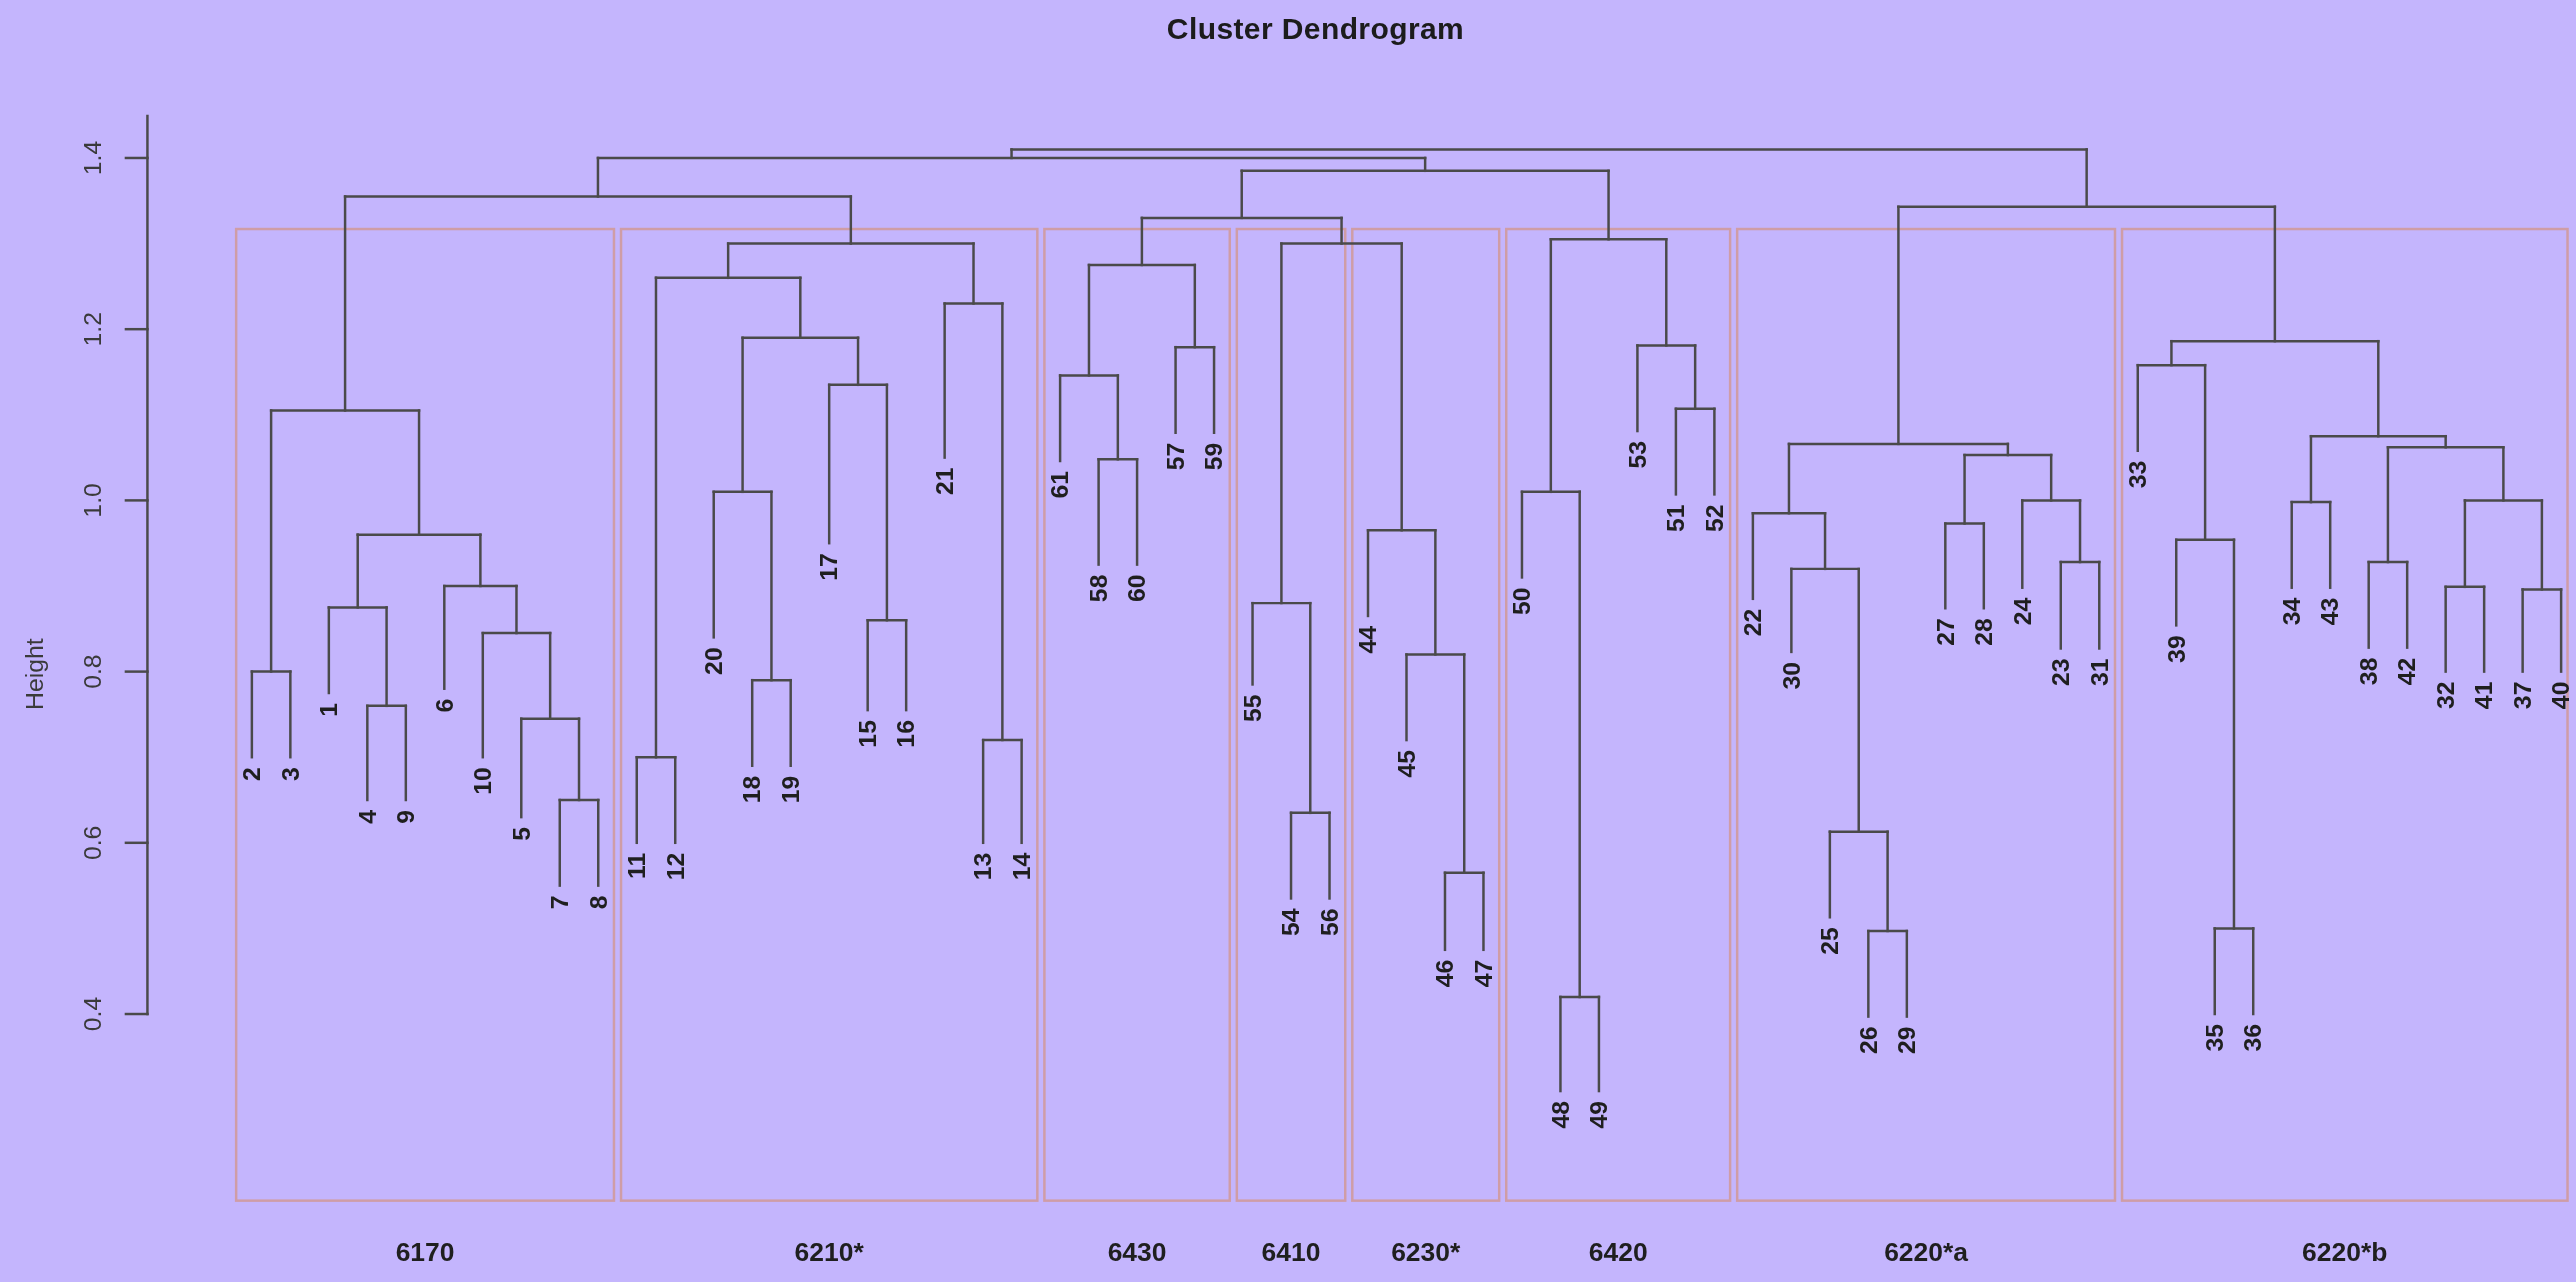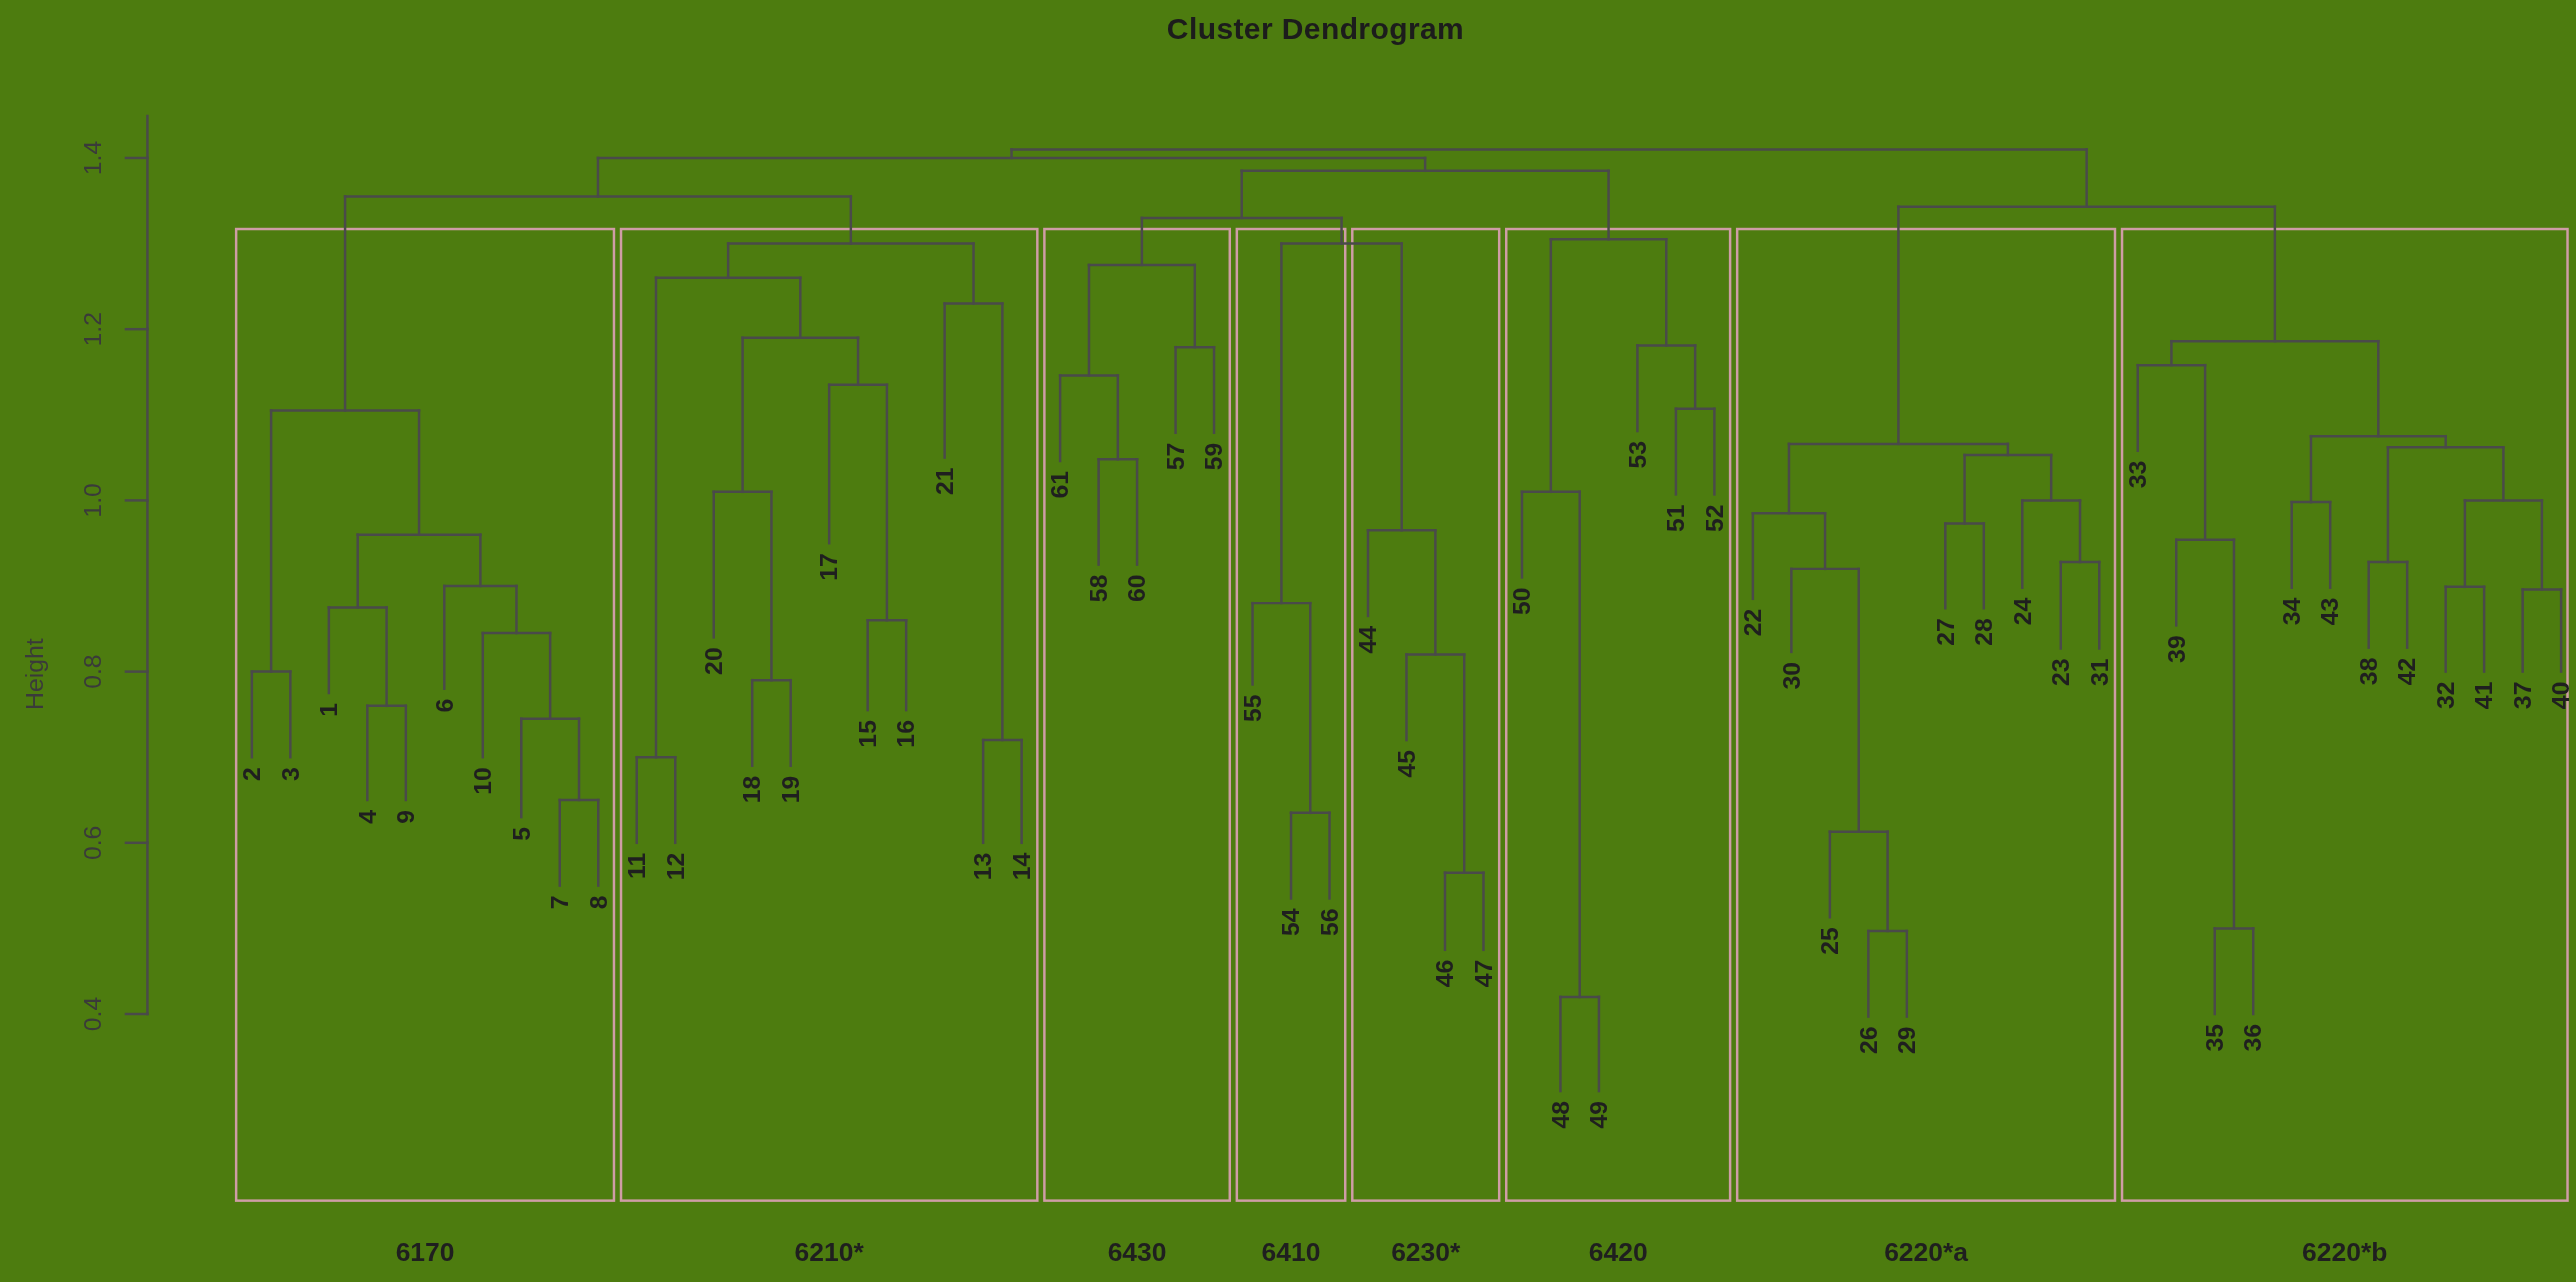--- a/index.html
+++ b/index.html
@@ -1,17 +1,17 @@
 <!DOCTYPE html>
 <html style="font-size:13.2px"><head>
 <meta charset="utf-8">
 <style>
   html,body{margin:0;padding:0;background:#ffffff;width:2576px;height:1282px;overflow:hidden;
     font-family:"Liberation Sans", sans-serif;}
-  #stage{position:relative;width:2576px;height:1282px;background:#4d7c0f;}
+  #stage{position:relative;width:2576px;height:1282px;background:#c4b5fd;}
   #chart-title{position:absolute;top:11.6px;left:0;width:2631px;text-align:center;
     font-size:30px;font-weight:bold;color:#1c1c1c;letter-spacing:0.4px;}
   svg{position:absolute;top:0;left:0;}
   text{font-family:"Liberation Sans", sans-serif;}
 </style>
 </head>
 <body>
 
 <div id="stage">
   <div id="chart-title">Cluster Dendrogram</div>

